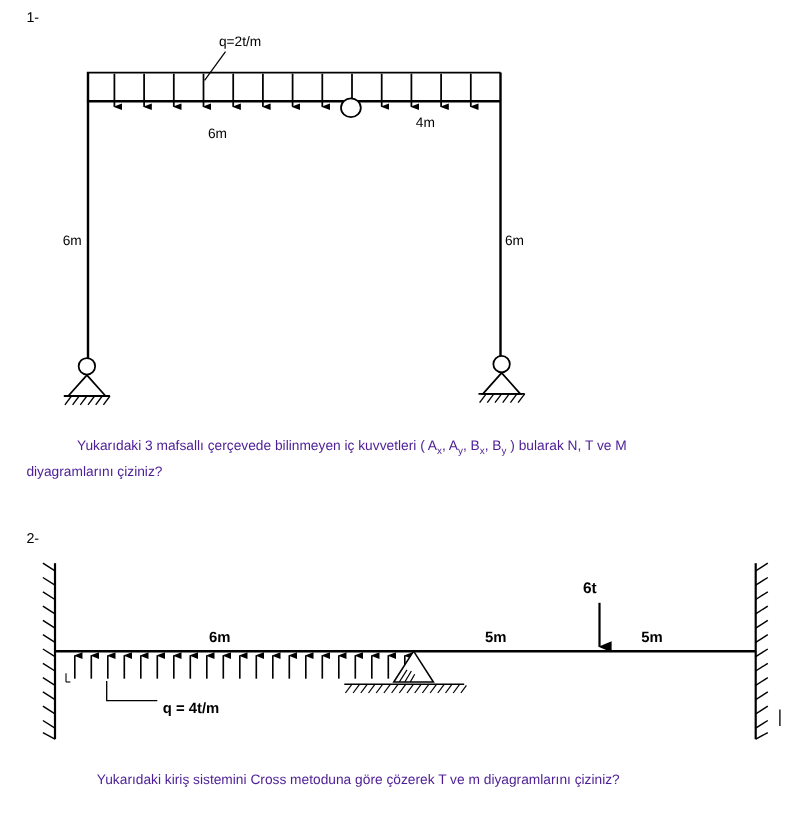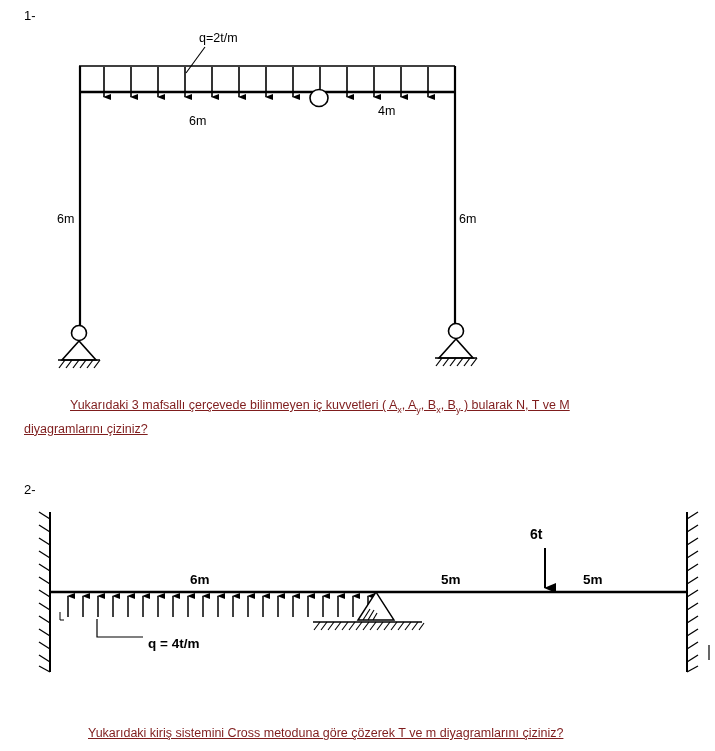--- a/index.html
+++ b/index.html
@@ -25,32 +25,31 @@
     font-size: 13px;
     color: #000;
   }
   #q1-number { left: 24px; top: 8px; }
   #q2-number { left: 24px; top: 482px; }
 
   .caption {
     position: absolute;
     font-size: 12.5px;
     line-height: 19px;
-    color: #7f1d1d;
-    text-decoration: underline;
+    color: #4c1d95;
   }
   #q1-caption {
     left: 24px;
     top: 396px;
     width: 600px;
     text-indent: 46px;
   }
   #q2-caption {
     left: 88px;
-    top: 724px;
+    top: 700px;
     width: 560px;
   }
   sub { font-size: 9px; }
 
   .svgwrap {
     position: absolute;
     left: 0;
     top: 0;
   }
   .lbl {

